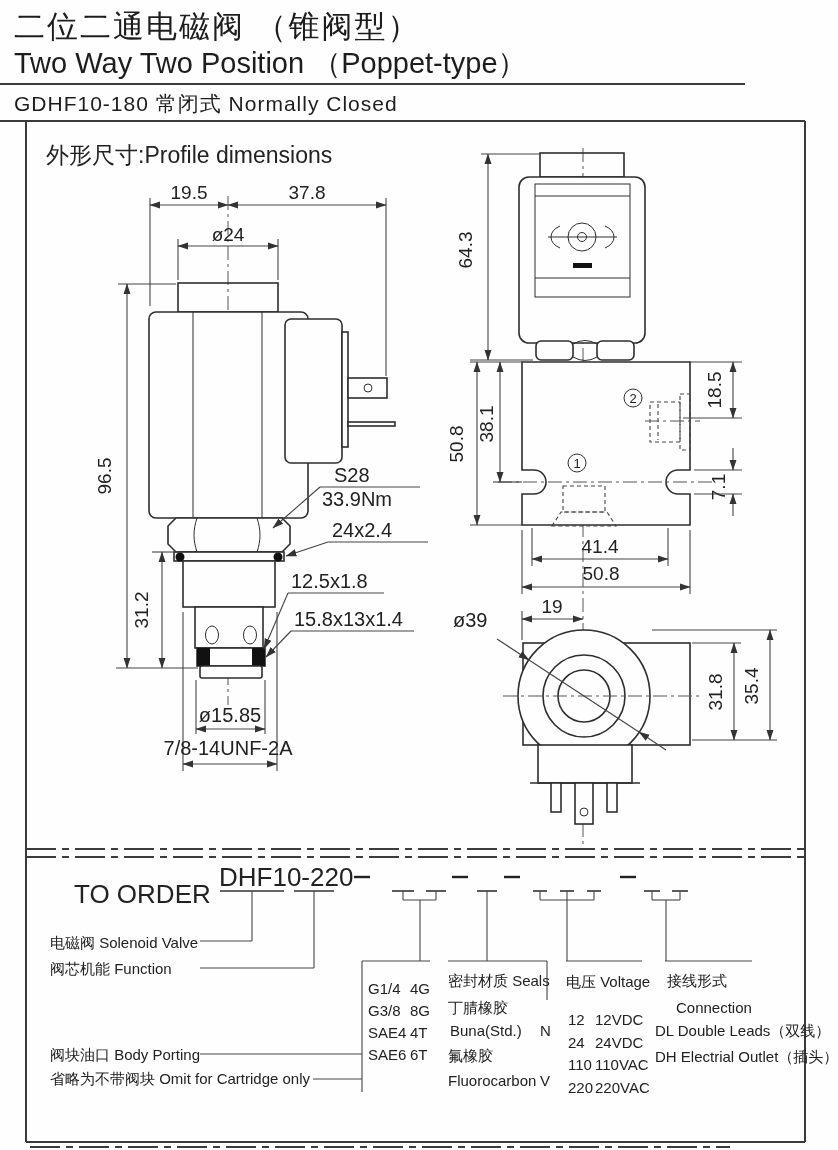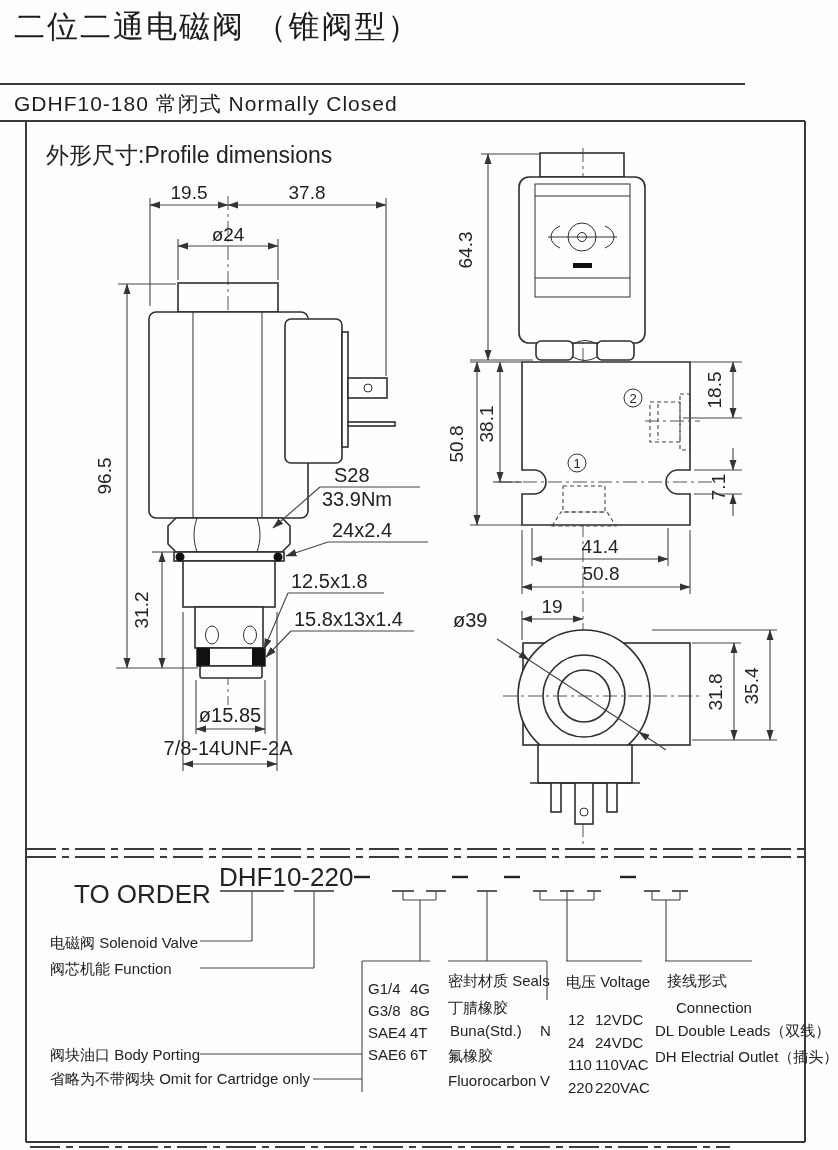--- a/index.html
+++ b/index.html
@@ -29,20 +29,21 @@
   .ul{stroke:#333;stroke-width:1.6;}
   .br{stroke:#444;stroke-width:1.1;}
   .blk{fill:#111;stroke:none;}
 </style>
 </head>
 <body>
 
 <div class="page">
 
   <div class="hdr t-cn">二位二通电磁阀 （锥阀型）</div>
+  <div class="hdr t-en">Two Way Two Position （Poppet-type）</div>
   <div class="hdr t-model">GDHF10-180  常闭式 Normally Closed</div>
 
   <svg width="838" height="1150" viewBox="0 0 838 1150">
     <defs>
       <pattern id="hatch" width="5" height="8" patternUnits="userSpaceOnUse">
         <path d="M2.5,0 V8" stroke="#333" stroke-width="1"></path>
       </pattern>
       <marker id="arw" viewBox="0 0 10 10" refX="9.5" refY="5" markerWidth="11" markerHeight="11" orient="auto-start-reverse" markerUnits="userSpaceOnUse">
         <path d="M0,1.7 L10,5 L0,8.3 Z" fill="#333"></path>
       </marker>

